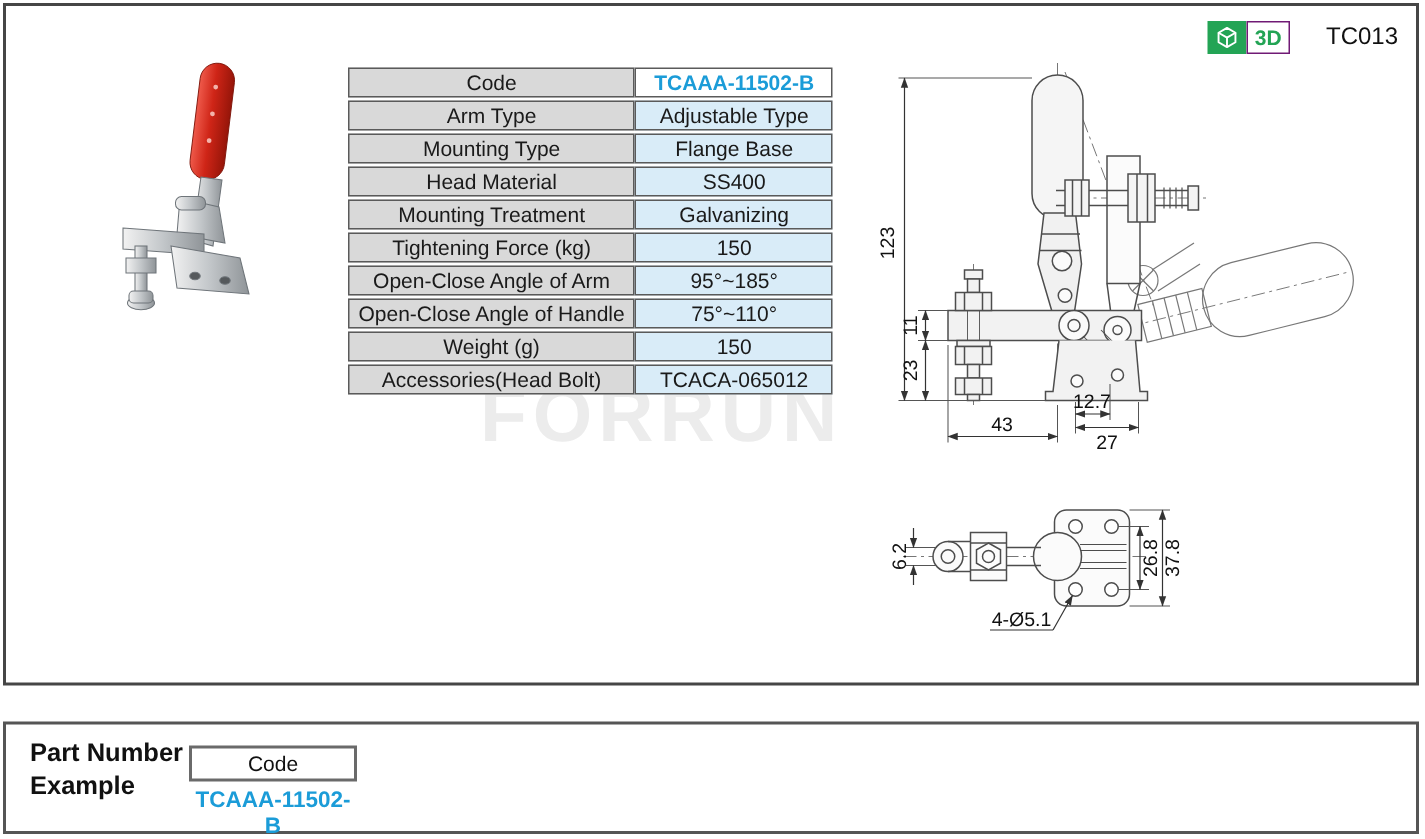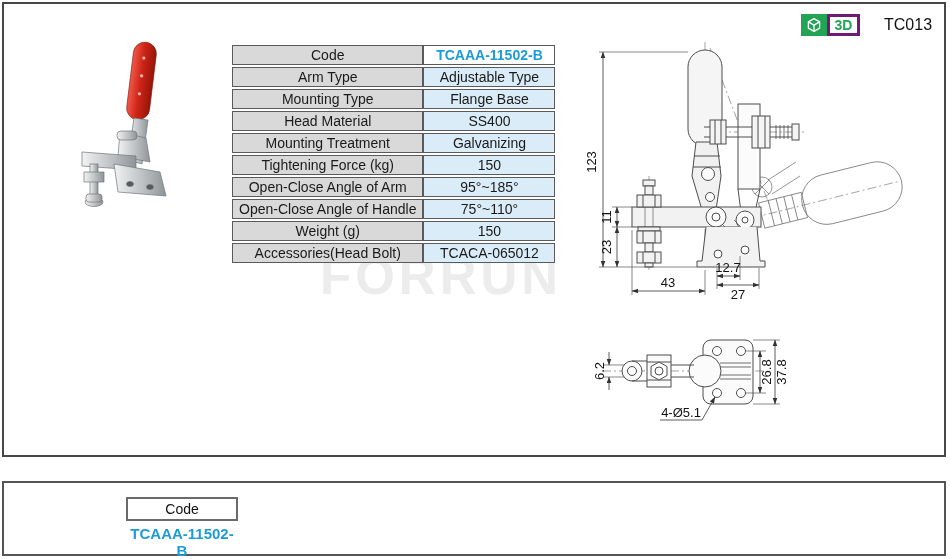--- a/index.html
+++ b/index.html
@@ -7,21 +7,21 @@
   .panel{position:absolute;border:2px solid #464646;background:#fff;box-sizing:border-box;}
   #main-panel{left:2px;top:2px;width:944px;height:455px;}
   #footer-panel{left:2px;top:481px;width:944px;height:75px;border-color:#555;}
   
   .watermark{position:absolute;left:316px;top:243px;font-size:51px;font-weight:bold;
     letter-spacing:4px;color:#ececec;user-select:none;white-space:nowrap;}
   
   .badge-row{position:absolute;right:12px;top:9px;display:flex;align-items:center;height:23px;}
   .badge-3d{display:flex;align-items:stretch;height:22px;cursor:pointer;}
   .badge-cube{width:26px;background:#23a455;display:flex;align-items:center;justify-content:center;}
-  .badge-text{width:27px;border:3px solid #701a75;color:#23a455;font-size:14px;font-weight:bold;
+  .badge-text{width:27px;border:1px solid #701a75;color:#23a455;font-size:14px;font-weight:bold;
     display:flex;align-items:center;justify-content:center;background:#fff;}
   .model-code{margin-left:24px;font-size:16px;color:#111;width:48px;}
   
   .spec-table{position:absolute;left:228px;top:39px;border-collapse:separate;border-spacing:0 2px;}
   .spec-table td{border:1px solid #5a5a5a;height:18px;padding:0 6px;font-size:14px;color:#1a1a1a;
     text-align:center;white-space:nowrap;}
   .spec-table td.lab{background:#d9d9d9;width:170px;}
   .spec-table td.val{background:#d9ecf8;width:118px;}
   .spec-table tr:first-child td.val{background:#ffffff;color:#1b9cd8;font-weight:bold;}
   
@@ -295,15 +295,19 @@
       <line x1="698" y1="416" x2="711" y2="393" marker-end="url(#arw)"></line>
     </g>
     <text class="dimtxt" text-anchor="middle" transform="translate(600,367) rotate(-90)">6.2</text>
     <text class="dimtxt" text-anchor="middle" transform="translate(767,368) rotate(-90)">26.8</text>
     <text class="dimtxt" text-anchor="middle" transform="translate(782,368) rotate(-90)">37.8</text>
     <text class="dimtxt" text-anchor="middle" x="677" y="413">4-Ø5.1</text>
   </svg>
 </div>
 
 <div id="footer-panel" class="panel">
+  <div class="pn-label">
+    <div>Part Number</div>
+    <div>Example</div>
+  </div>
   <div class="code-box">Code</div>
   <div class="code-value">TCAAA-11502-B</div>
 </div>
 
 </body></html>

